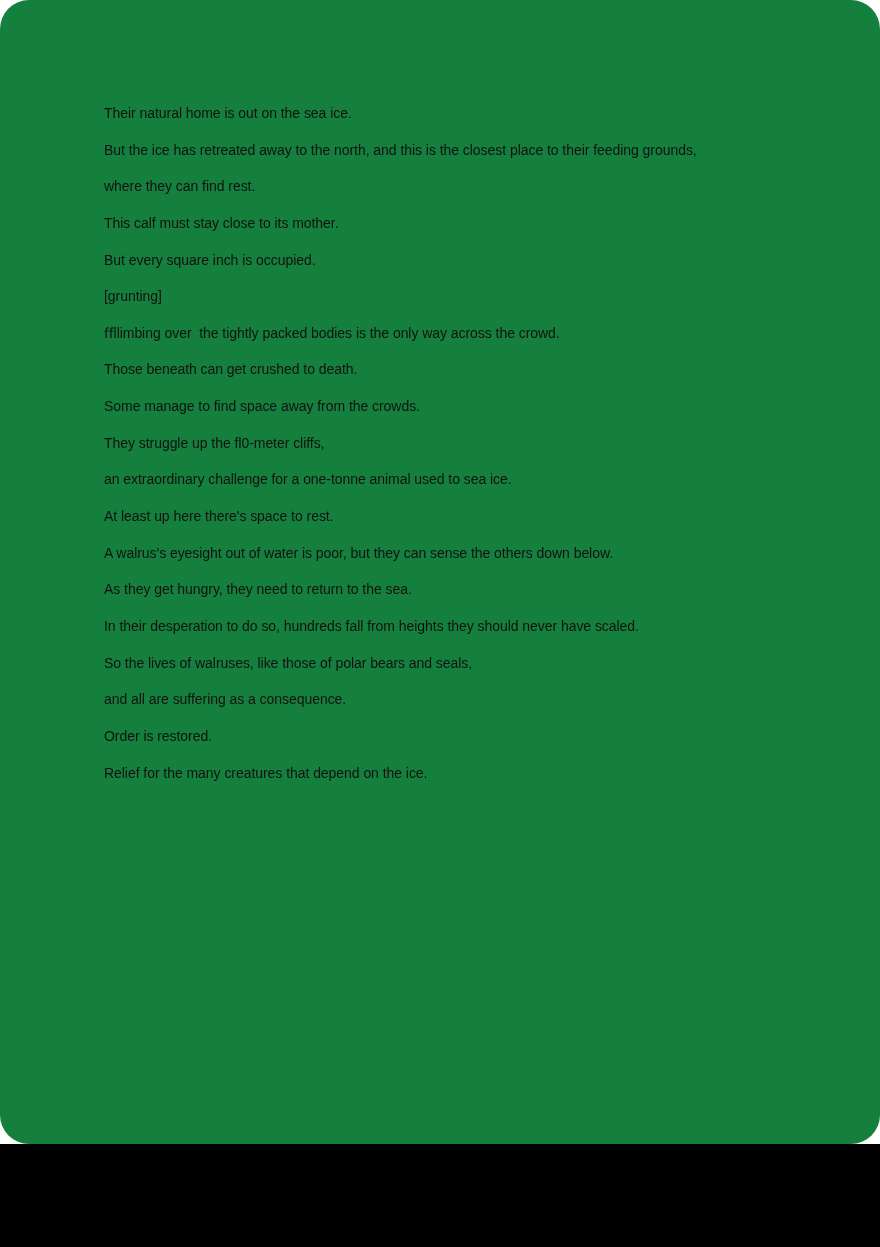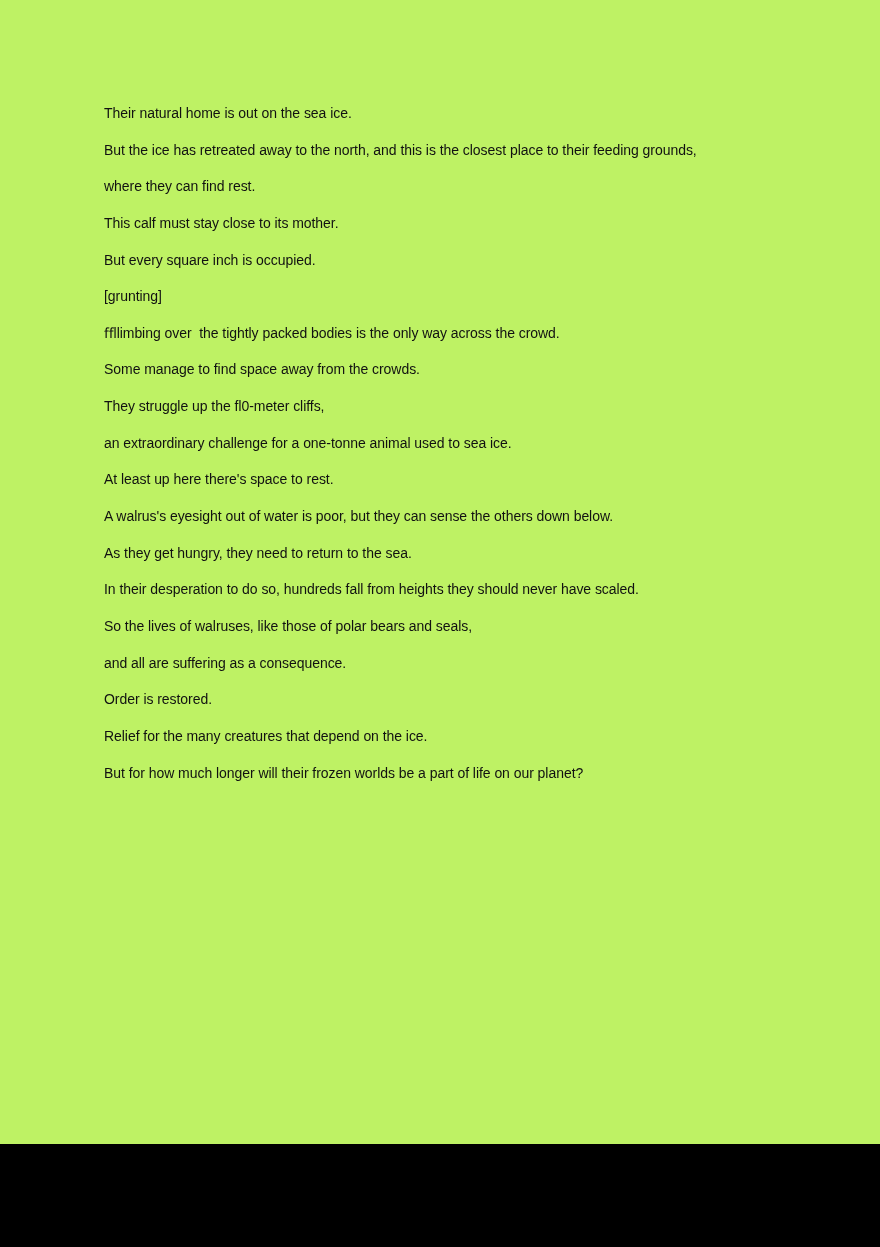--- a/index.html
+++ b/index.html
@@ -13,21 +13,22 @@
       position: relative;
       overflow: hidden;
       font-family: "Liberation Sans", sans-serif;
     }
     .page {
       position: absolute;
       left: 0;
       top: 0;
       width: 880px;
       height: 1144px;
-      background: #bef264;
+      background: #15803d;
+      border-radius: 29px;
     }
     .text-body {
       position: absolute;
       left: 104px;
       top: 103px;
       width: 700px;
     }
     .line {
       height: 36.65px;
       line-height: 20px;
@@ -50,28 +51,28 @@
 
 <div class="page">
   <div class="text-body">
     <div class="line">Their natural home is out on the sea ice.</div>
     <div class="line">But the ice has retreated away to the north, and this is the closest place to their feeding grounds,</div>
     <div class="line">where they can find rest.</div>
     <div class="line">This calf must stay close to its mother.</div>
     <div class="line">But every square inch is occupied.</div>
     <div class="line">[grunting]</div>
     <div class="line">ﬀllimbing over  the tightly packed bodies is the only way across the crowd.</div>
+    <div class="line">Those beneath can get crushed to death.</div>
     <div class="line">Some manage to find space away from the crowds.</div>
     <div class="line">They struggle up the ﬂ0-meter cliffs,</div>
     <div class="line">an extraordinary challenge for a one-tonne animal used to sea ice.</div>
     <div class="line">At least up here there's space to rest.</div>
     <div class="line">A walrus's eyesight out of water is poor, but they can sense the others down below.</div>
     <div class="line">As they get hungry, they need to return to the sea.</div>
     <div class="line">In their desperation to do so, hundreds fall from heights they should never have scaled.</div>
     <div class="line">So the lives of walruses, like those of polar bears and seals,</div>
     <div class="line">and all are suffering as a consequence.</div>
     <div class="line">Order is restored.</div>
     <div class="line">Relief for the many creatures that depend on the ice.</div>
-    <div class="line">But for how much longer will their frozen worlds be a part of life on our planet?</div>
   </div>
 </div>
 
 <div class="bottom-band"></div>
 
 </body></html>

